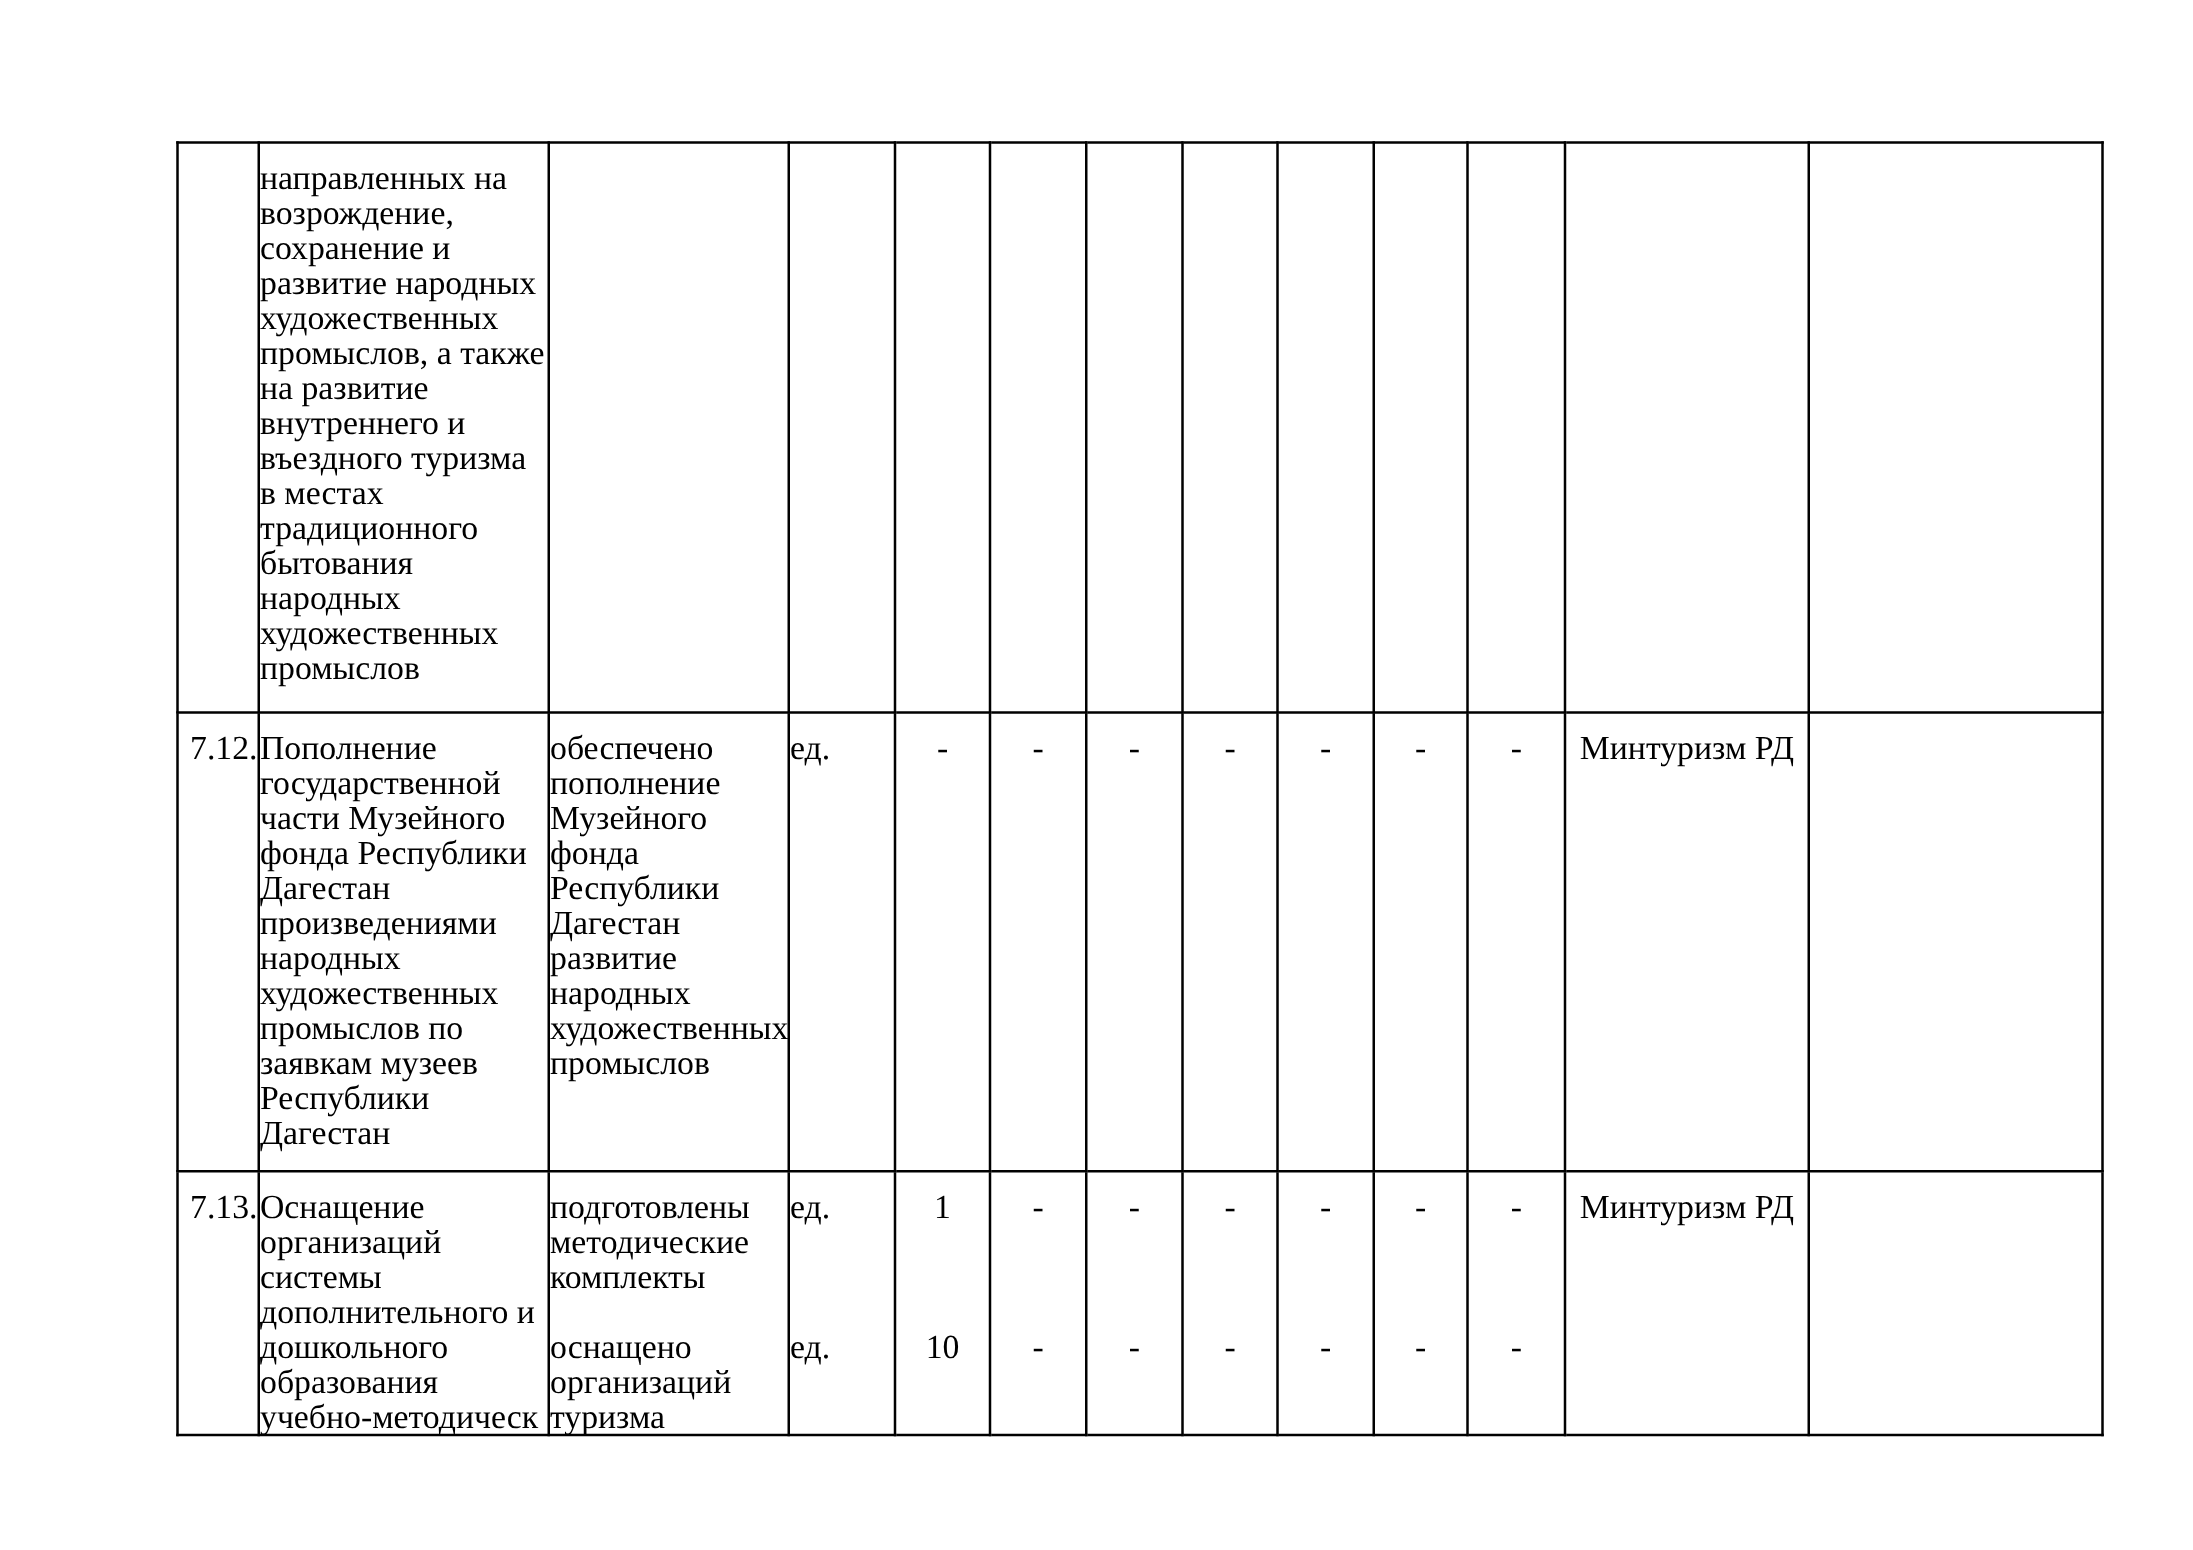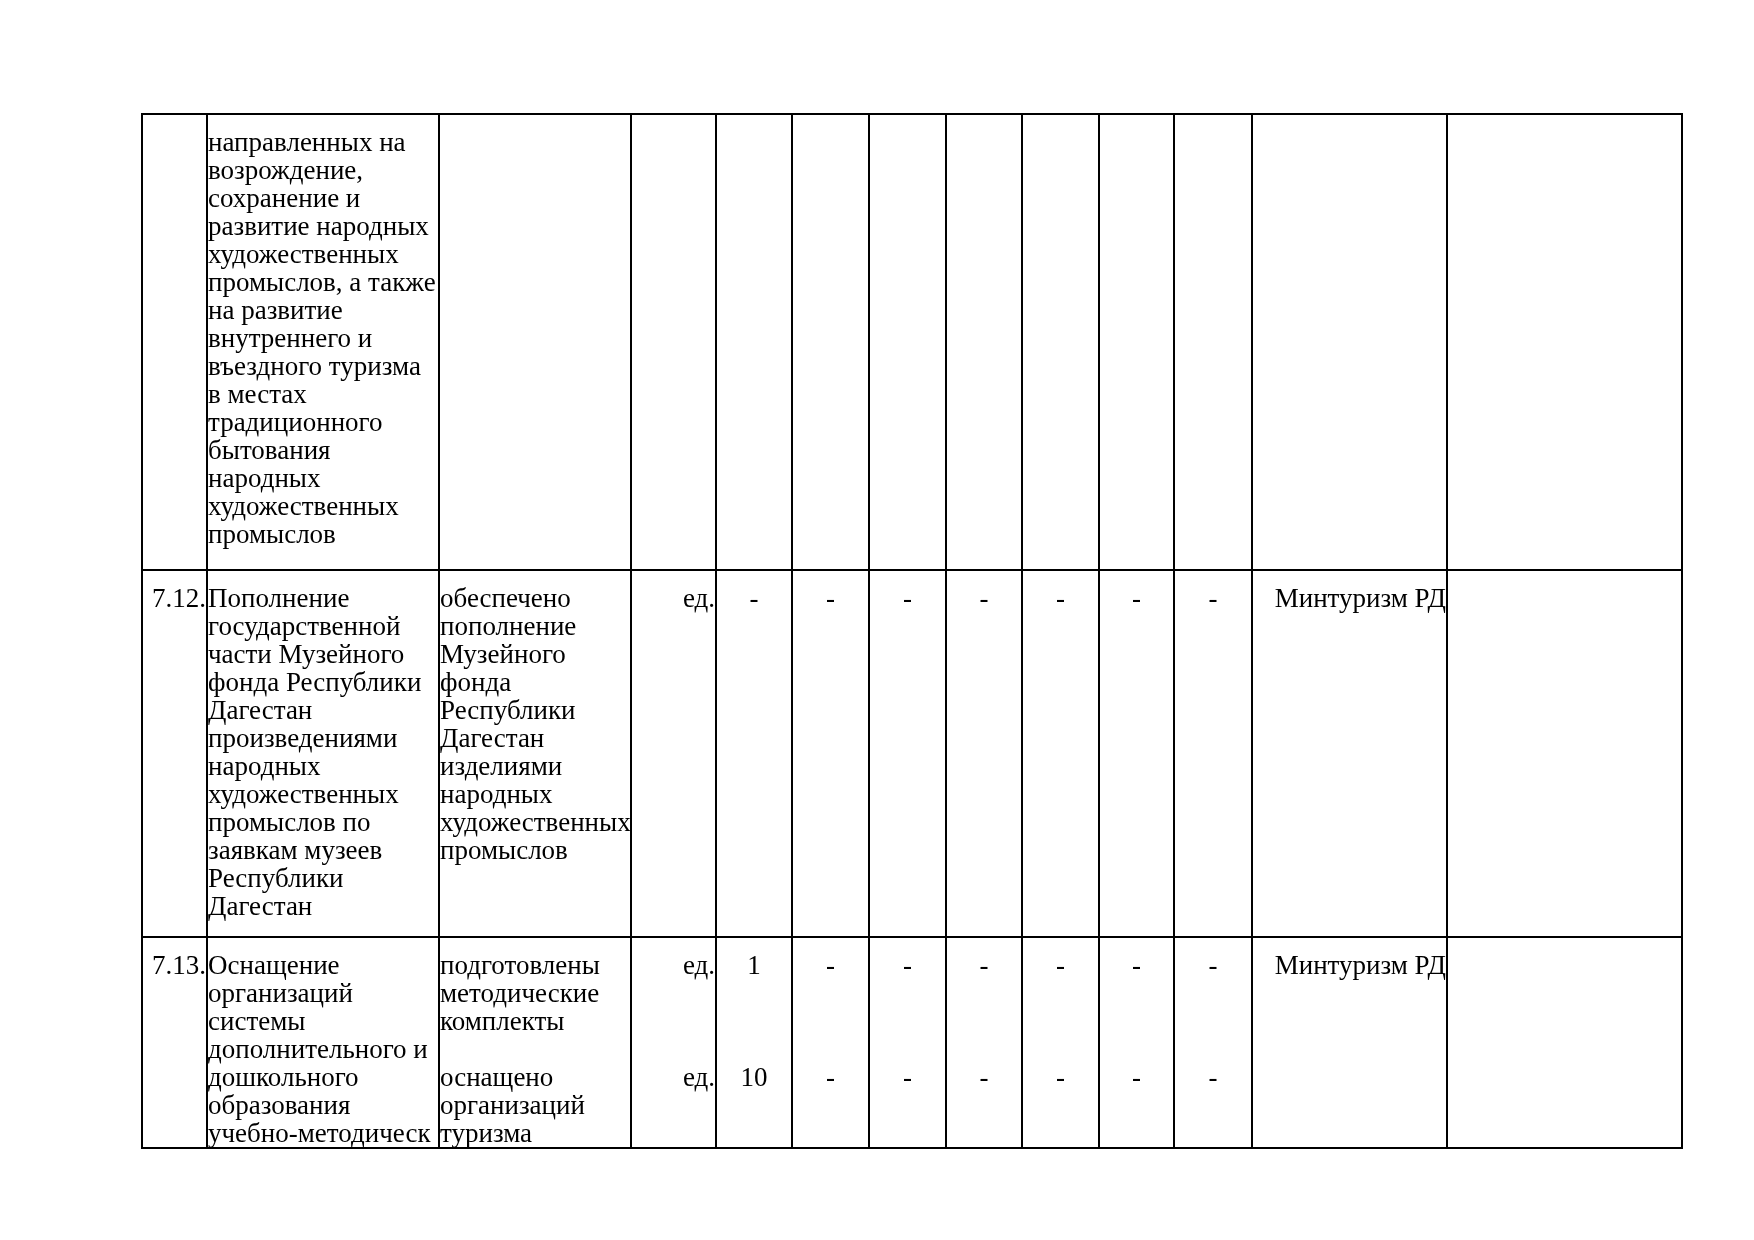--- a/index.html
+++ b/index.html
@@ -30,23 +30,23 @@
     line-height: 28px;
     white-space: pre;
     overflow: visible;
   }
   
   td.nt { border-top: none; }
 
   td.c-num  { text-align: right; }
   td.c-act  { padding-left: 7px;  text-align: left; margin-top: 10px; }
   td.c-res  { padding-left: 8px;  text-align: left; }
-  td.c-unit { text-align: right; }
+  td.c-unit { text-align: left; }
   td.c-val  { text-align: center; }
-  td.c-exec { padding-left: 8px;  text-align: right; }
+  td.c-exec { padding-left: 8px;  text-align: center; }
   td.c-note { text-align: left; }
 
   tr.r0 { height: 456px; }
   tr.r1 { height: 367px; }
   tr.r2 { height: 200px; padding-left: 42px; }
 </style>
 </head>
 <body>
 
 <div>
@@ -109,21 +109,21 @@
 промыслов по
 заявкам музеев
 Республики
 Дагестан</td>
         <td class="c-res">обеспечено
 пополнение
 Музейного
 фонда
 Республики
 Дагестан
-изделиями
+развитие
 народных
 художественных
 промыслов</td>
         <td class="c-unit">ед.</td>
         <td class="c-val">-</td>
         <td class="c-val">-</td>
         <td class="c-val">-</td>
         <td class="c-val">-</td>
         <td class="c-val">-</td>
         <td class="c-val">-</td>

